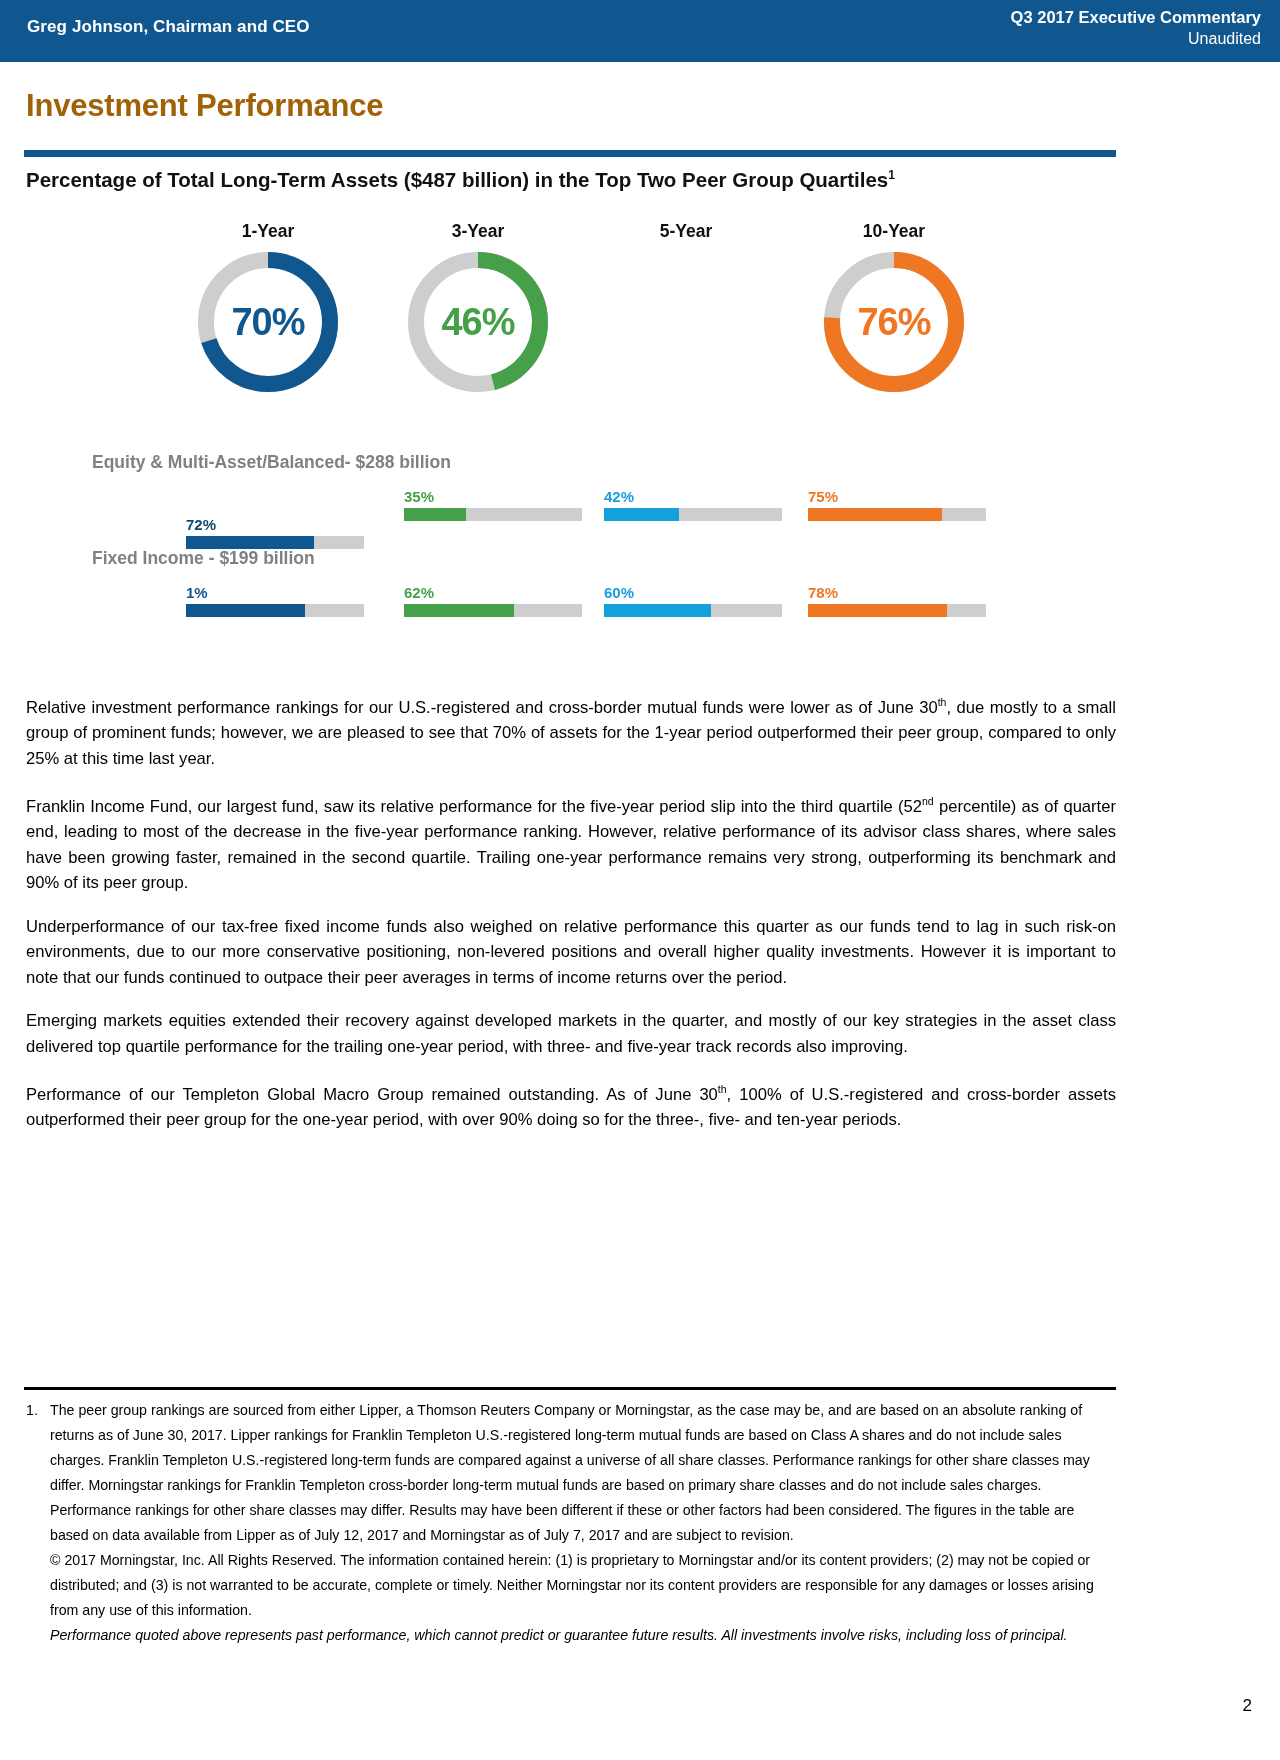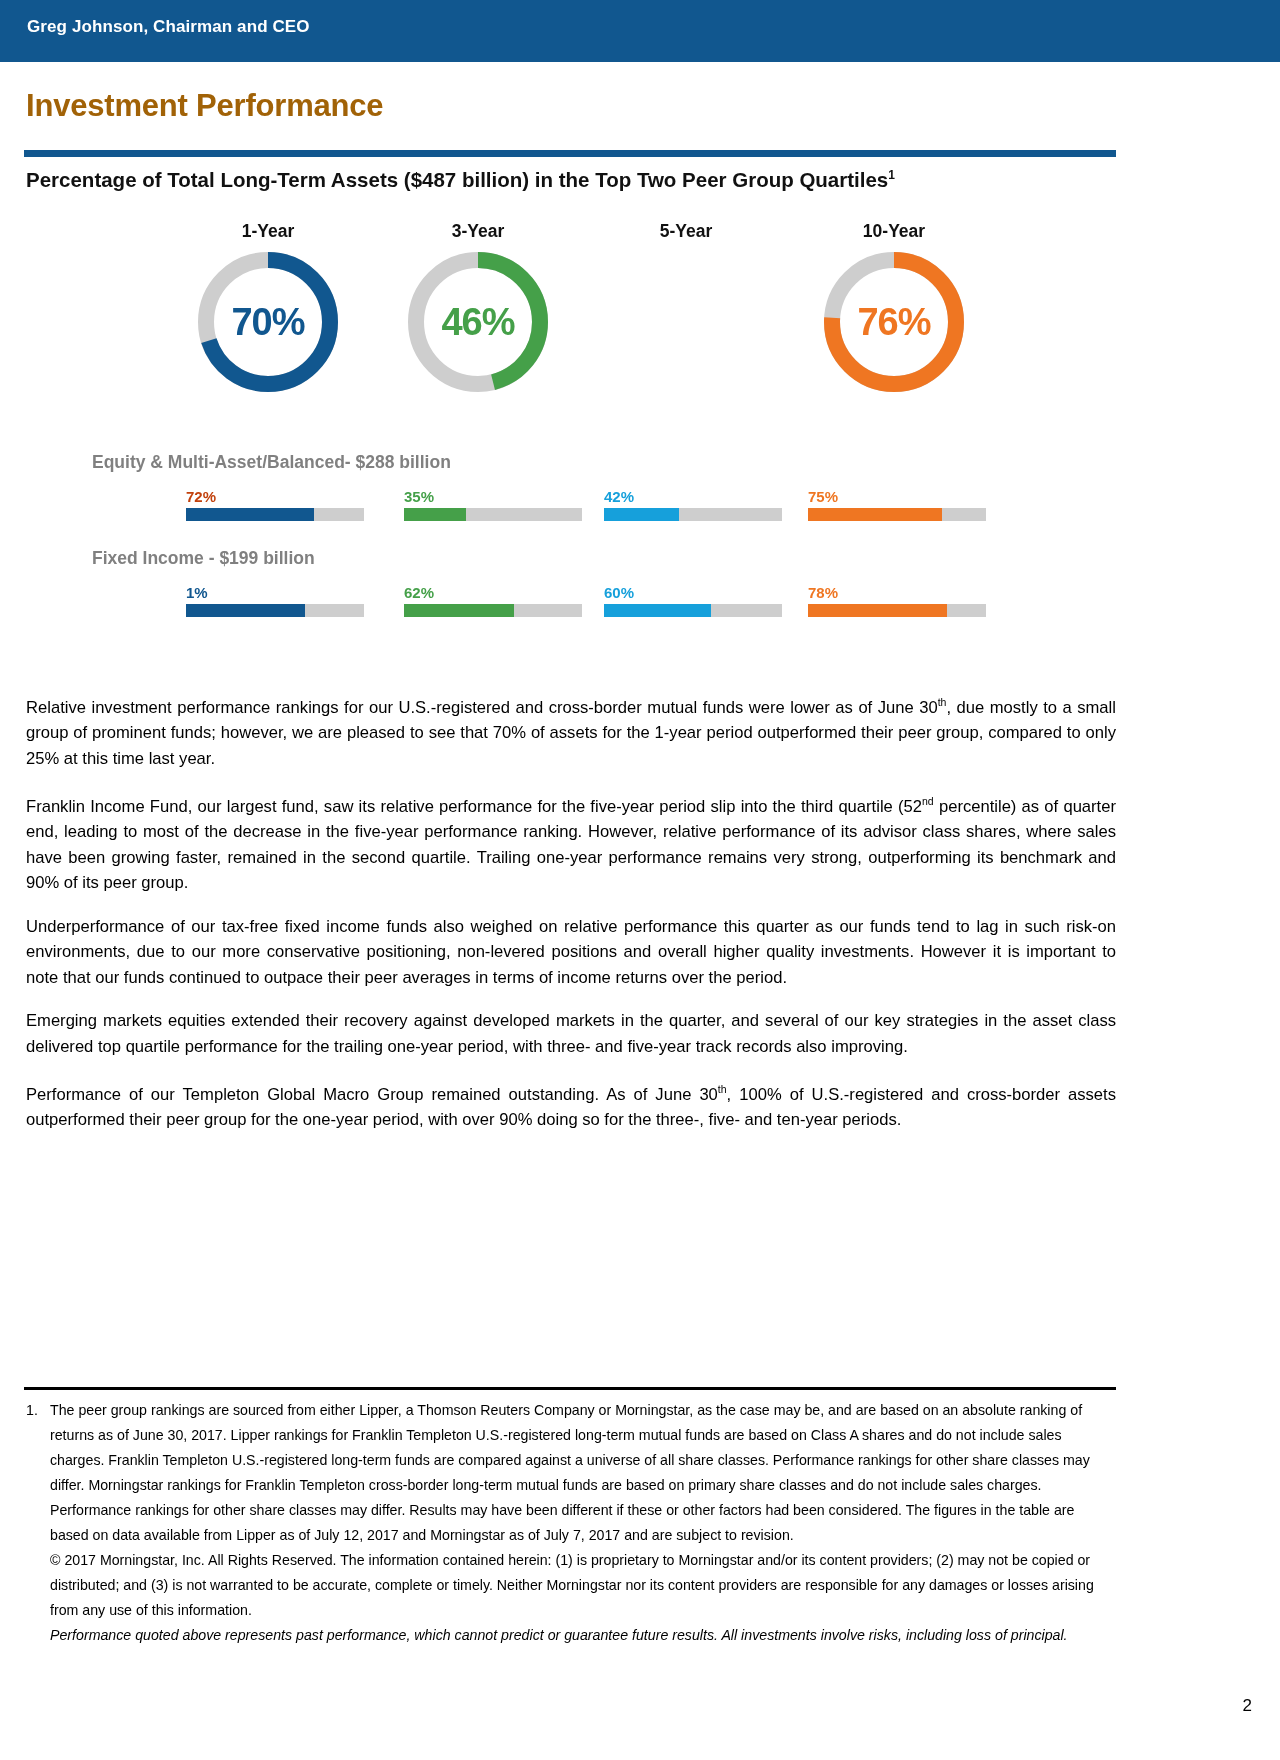--- a/index.html
+++ b/index.html
@@ -101,20 +101,24 @@
   .page-num {
     position:absolute; right:28px; bottom:44px;
     font-size:17px; color:#000;
   }
 </style>
 </head>
 <body>
 
 <div class="header">
   <div class="header-left">Greg Johnson, Chairman and CEO</div>
+  <div class="header-right">
+    <div class="header-title">Q3 2017 Executive Commentary</div>
+    <div class="header-sub">Unaudited</div>
+  </div>
 </div>
 
 <div class="page-title">Investment Performance</div>
 <div class="title-rule"></div>
 
 <div class="section-head">
   <span>Percentage of Total Long-Term Assets ($487 billion) in the Top Two Peer Group Quartiles</span><sup>1</sup>
 </div>
 
 <div class="donuts">
@@ -155,21 +159,21 @@
       <div class="donut-val" style="color:#ef7622;">76%</div>
     </div>
   </div>
 
 </div>
 
 <div class="barsec" style="top:452px; height:86px;">
   <div class="cat-label" style="left:92px; top:0;">Equity &amp; Multi-Asset/Balanced- $288 billion</div>
 
   <div class="bar-cell" style="left:186px; top:36px;">
-    <div class="bar-pct" style="color:#c2410c;">72%</div>
+    <div class="bar-pct" style="color:#0c4a6e;margin-top:28px;">72%</div>
     <div class="bar-track">
       <div class="bar-fill" style="width:72%; background:#11578f;"></div>
     </div>
   </div>
 
   <div class="bar-cell" style="left:404px; top:36px;">
     <div class="bar-pct" style="color:#45a049;">35%</div>
     <div class="bar-track">
       <div class="bar-fill" style="width:35%; background:#45a049;"></div>
     </div>
@@ -223,21 +227,21 @@
 </div>
 
 <div class="body-copy" style="top:690px;">
 
   <p><span>Relative investment performance rankings for our U.S.-registered and cross-border mutual funds were lower as of June 30</span><sup>th</sup><span>, due mostly to a small group of prominent funds; however, we are pleased to see that 70% of assets for the 1-year period outperformed their peer group, compared to only 25% at this time last year.</span></p>
 
   <p><span>Franklin Income Fund, our largest fund, saw its relative performance for the five-year period slip into the third quartile (52</span><sup>nd</sup><span> percentile) as of quarter end, leading to most of the decrease in the five-year performance ranking.  However, relative performance of its advisor class shares, where sales have been growing faster, remained in the second quartile.  Trailing one-year performance remains very strong, outperforming its benchmark and 90% of its peer group.</span></p>
 
   <p>Underperformance of our tax-free fixed income funds also weighed on relative performance this quarter as our funds tend to lag in such risk-on environments, due to our more conservative positioning, non-levered positions and overall higher quality investments.  However it is important to note that our funds continued to outpace their peer averages in terms of income returns over the period.</p>
 
-  <p>Emerging markets equities extended their recovery against developed markets in the quarter, and several of our key strategies in the asset class delivered top quartile performance for the trailing one-year period, with three- and five-year track records also improving.</p>
+  <p>Emerging markets equities extended their recovery against developed markets in the quarter, and mostly of our key strategies in the asset class delivered top quartile performance for the trailing one-year period, with three- and five-year track records also improving.</p>
 
   <p><span>Performance of our Templeton Global Macro Group remained outstanding. As of June 30</span><sup>th</sup><span>, 100% of U.S.-registered and cross-border assets outperformed their peer group for the one-year period, with over 90% doing so for the three-, five- and ten-year periods.</span></p>
 
 </div>
 
 <div class="foot-rule"></div>
 
 <div class="footnote">
   <span class="fn-num">1.</span>
   <div class="fn-body">

